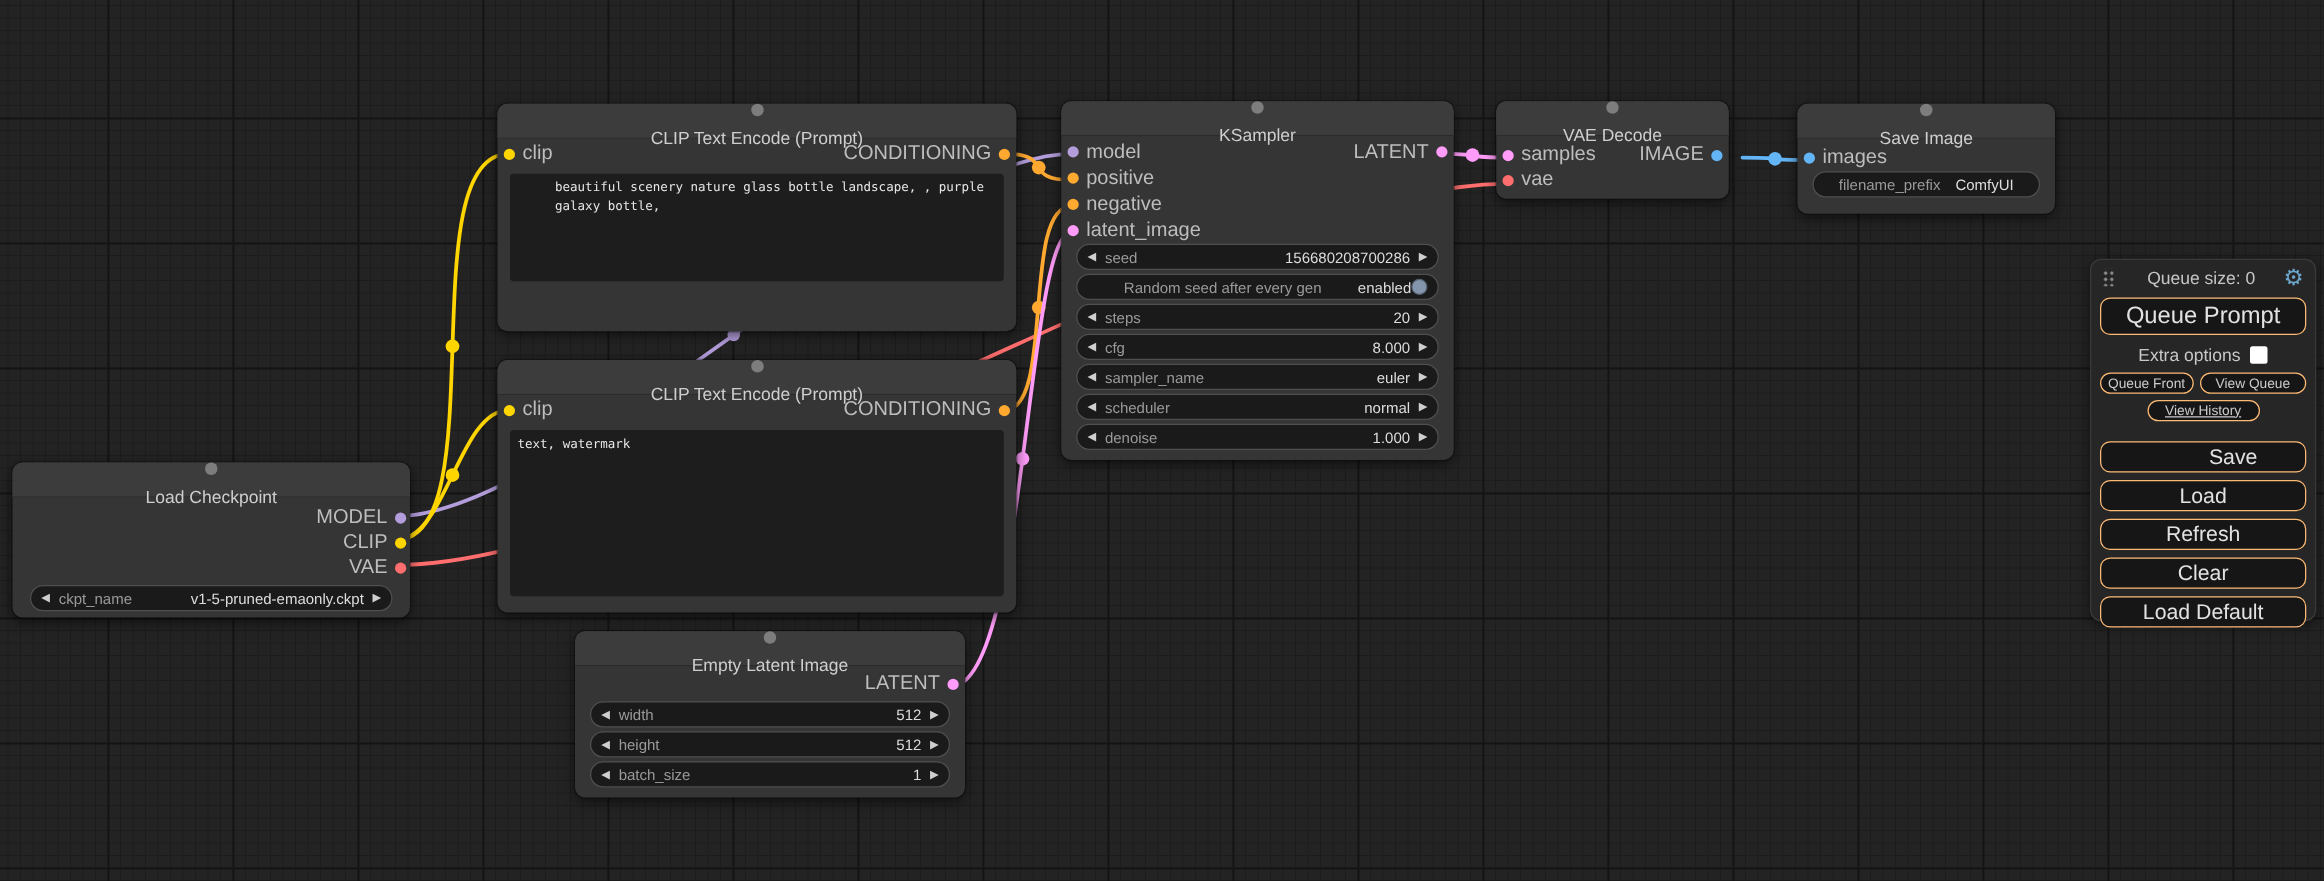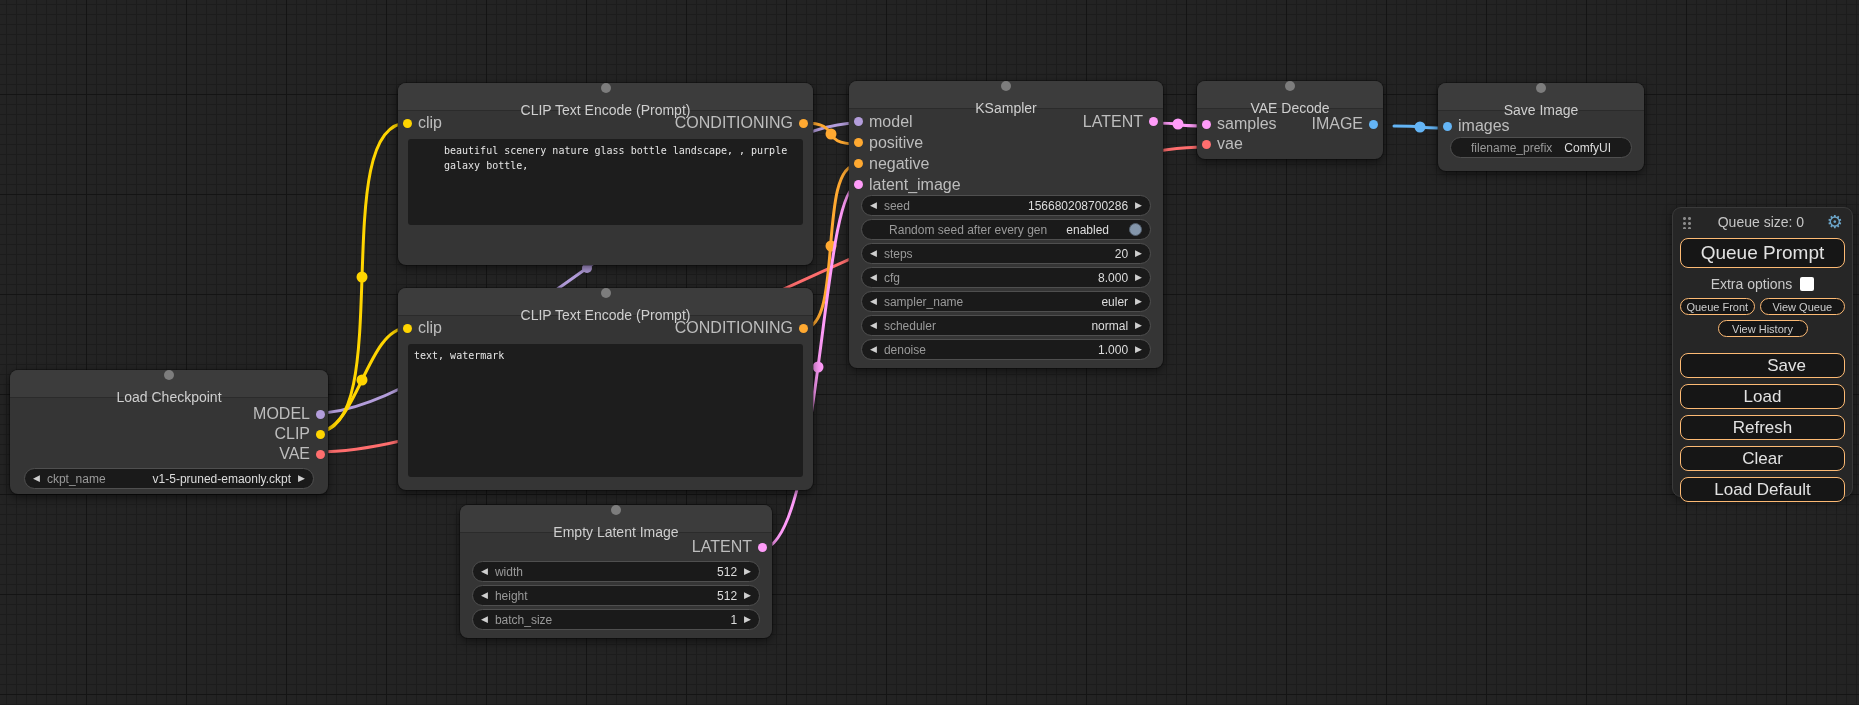--- a/index.html
+++ b/index.html
@@ -72,21 +72,21 @@
     display:flex; align-items:center; justify-content:center;
     background:#161616; border:1px solid #fdba74; border-radius:8px;
     color:#e2e2e2; cursor:pointer;
   }
   .btn-queue { height:30px; margin:2px 7px 0; font-size:19px; }
   .extra-row { display:flex; align-items:center; justify-content:center; gap:8px; margin-top:8px; color:#c8c8c8; font-size:14px; }
   .checkbox { width:14px; height:14px; background:#ffffff; border-radius:2px; }
   .small-row { display:flex; gap:5px; margin:6px 7px 0; }
   .btn-small { height:17px; font-size:11px; color:#cccccc; border-radius:9px; }
   .btn-qf { flex:1; } .btn-vq { flex:1.15; }
-  .btn-vh { width:90px; margin:5px auto 16px; }
+  .btn-vh { width:90px; margin:5px auto 16px;text-decoration:underline; }
   .btn-big { height:25px; font-size:17px; margin:6px 7px 0; }
   .btn-save { margin-top:11px;padding-left:48px; }
 </style>
 </head>
 <body>
 
 <svg id="wires" width="1859" height="705" viewBox="0 0 1859 705">
   <path d="M317,413 C451,413 723,123 857,123" style="stroke: rgb(179, 157, 219);"></path>
   <circle cx="587" cy="268" r="5" style="fill: rgb(179, 157, 219);"></circle>
   <path d="M317,432 C397,432 327,123 407,123" style="stroke: rgb(255, 213, 0);"></path>
@@ -249,21 +249,21 @@
   </div>
   <div style="display:flex; flex-direction:column; gap:3px; margin:0 12px;">
     <div class="widget">
       <span class="w-arrow">◀</span>
       <span class="w-label">seed</span>
       <span class="w-value">156680208700286</span>
       <span class="w-arrow">▶</span>
     </div>
     <div class="widget">
       <span class="w-center">Random seed after every gen</span>
-      <span class="w-value" style="margin-right:20px;">enabled</span>
+      <span class="w-value" style="margin-right:0;">enabled</span>
       <span class="toggle-knob"></span>
     </div>
     <div class="widget">
       <span class="w-arrow">◀</span>
       <span class="w-label">steps</span>
       <span class="w-value">20</span>
       <span class="w-arrow">▶</span>
     </div>
     <div class="widget">
       <span class="w-arrow">◀</span>

